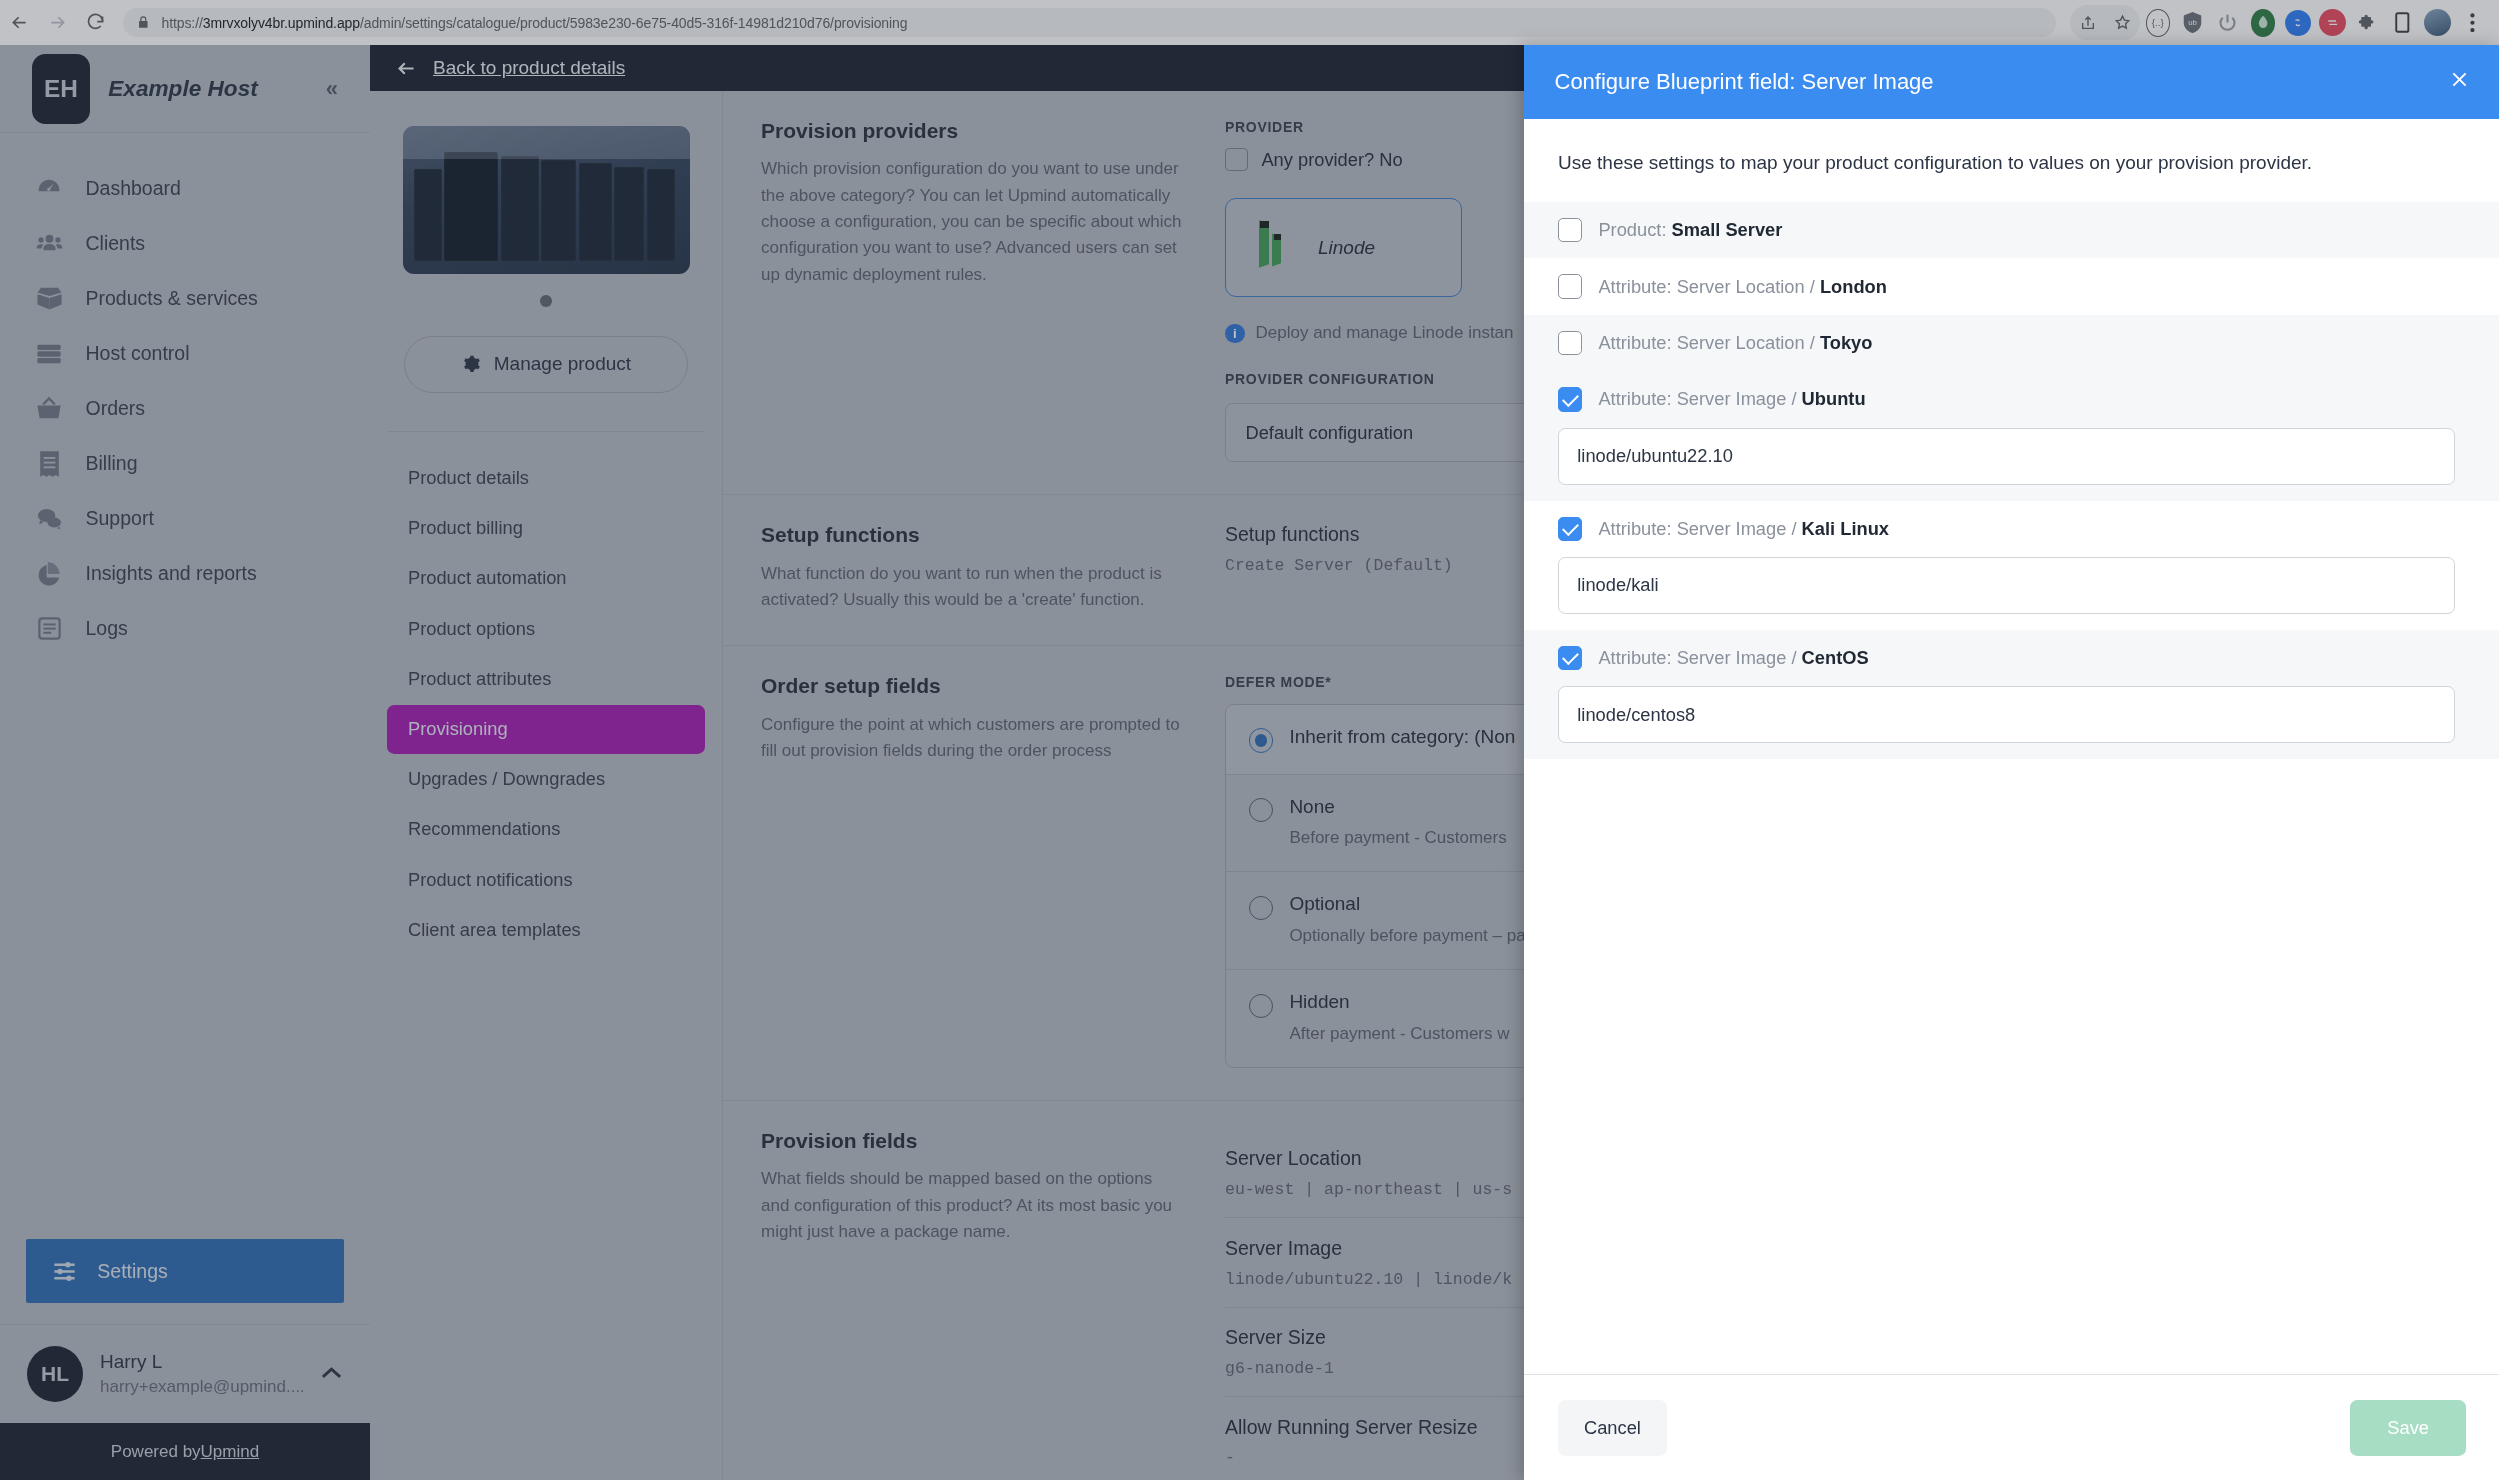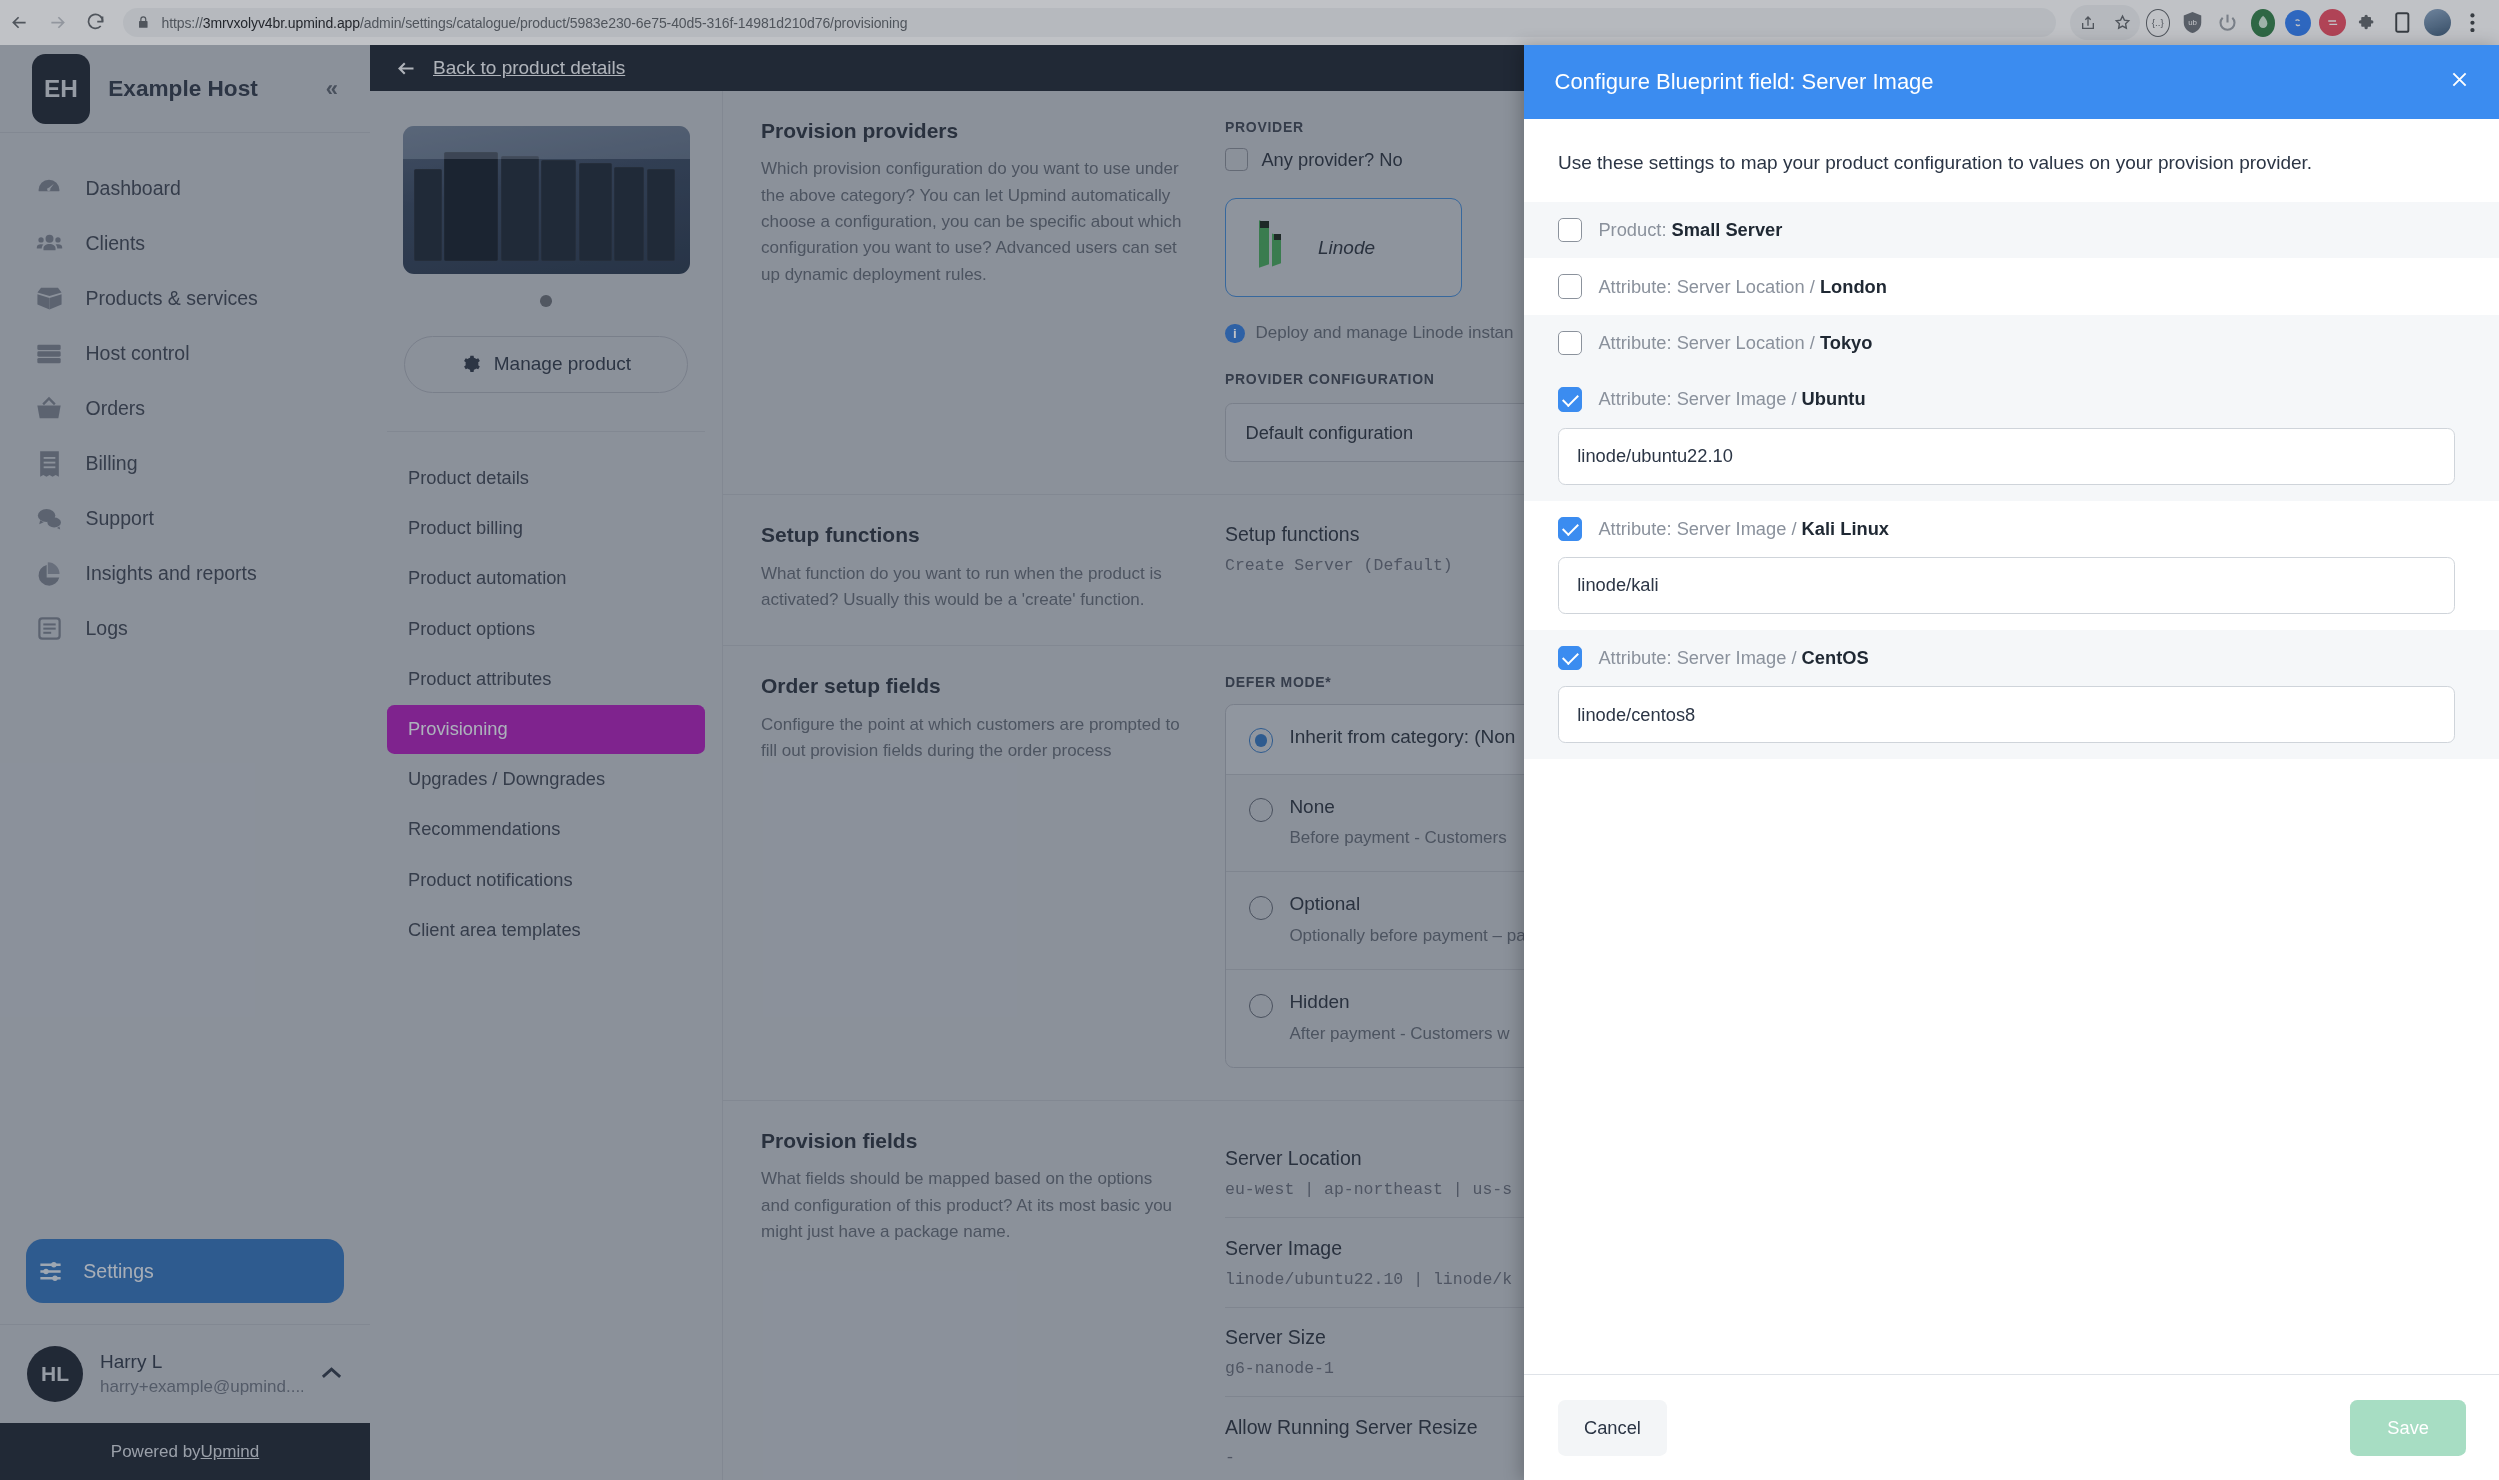--- a/index.html
+++ b/index.html
@@ -54,34 +54,34 @@
   }
   #brand {
     height: 88px; display: flex; align-items: center; padding: 0 32px; gap: 18.3px;
     border-bottom: 0.6px solid #a7acb5;
   }
   #brand-avatar {
     width: 58px; height: 70px; border-radius: 13.4px; background: #1c2431; color: #c2c7ce;
     display: flex; align-items: center; justify-content: center; font-size: 24.4px; font-weight: 600;
     flex: 0 0 auto;
   }
-  #brand-title { font-size: 22.6px; color: #2b3545; font-weight: 600; flex: 1 1 auto; }
+  #brand-title { font-size: 22.6px; color: #2b3545; font-weight: 600; flex: 1 1 auto; font-style: italic; }
   #collapse-btn { font-size: 22px; color: #545c68; font-weight: 700; }
   #nav { padding: 28px 0 0 0; flex: 1 1 auto; }
   .nav-item {
     display: flex; align-items: center; gap: 19.5px; height: 55px; padding: 0 32px;
     color: #3c4椎; 
   }
   .nav-item { color: #39414f; }
   .nav-ico { width: 34px; display: flex; justify-content: center; color: #707885; flex: 0 0 auto; }
   .nav-label { font-size: 19.5px; color: #39414f; }
   #settings-row { padding: 0 26px; margin-bottom: 21px; }
   #settings-btn {
-    height: 64px; background: #2f6cb0; border-radius: 17px; display: flex; align-items: center;
-    gap: 18.3px; padding: 0 10px; color: #dde3ea;
+    height: 64px; background: #2f6cb0; border-radius: 2px; display: flex; align-items: center;
+    gap: 18.3px; padding: 0 24px; color: #dde3ea;
   }
   #settings-btn .nav-label { color: #dde3ea; font-size: 19.5px; }
   #settings-btn .nav-ico { color: #cfd8e3; width: 29px; }
   #user-row {
     border-top: 0.6px solid #a7acb5; height: 99px; display: flex; align-items: center;
     padding: 0 27px; gap: 17px;
   }
   #user-avatar {
     width: 56px; height: 56px; border-radius: 50%; background: #1c2431; color: #c2c7ce;
     display: flex; align-items: center; justify-content: center; font-size: 21px; font-weight: 600;

